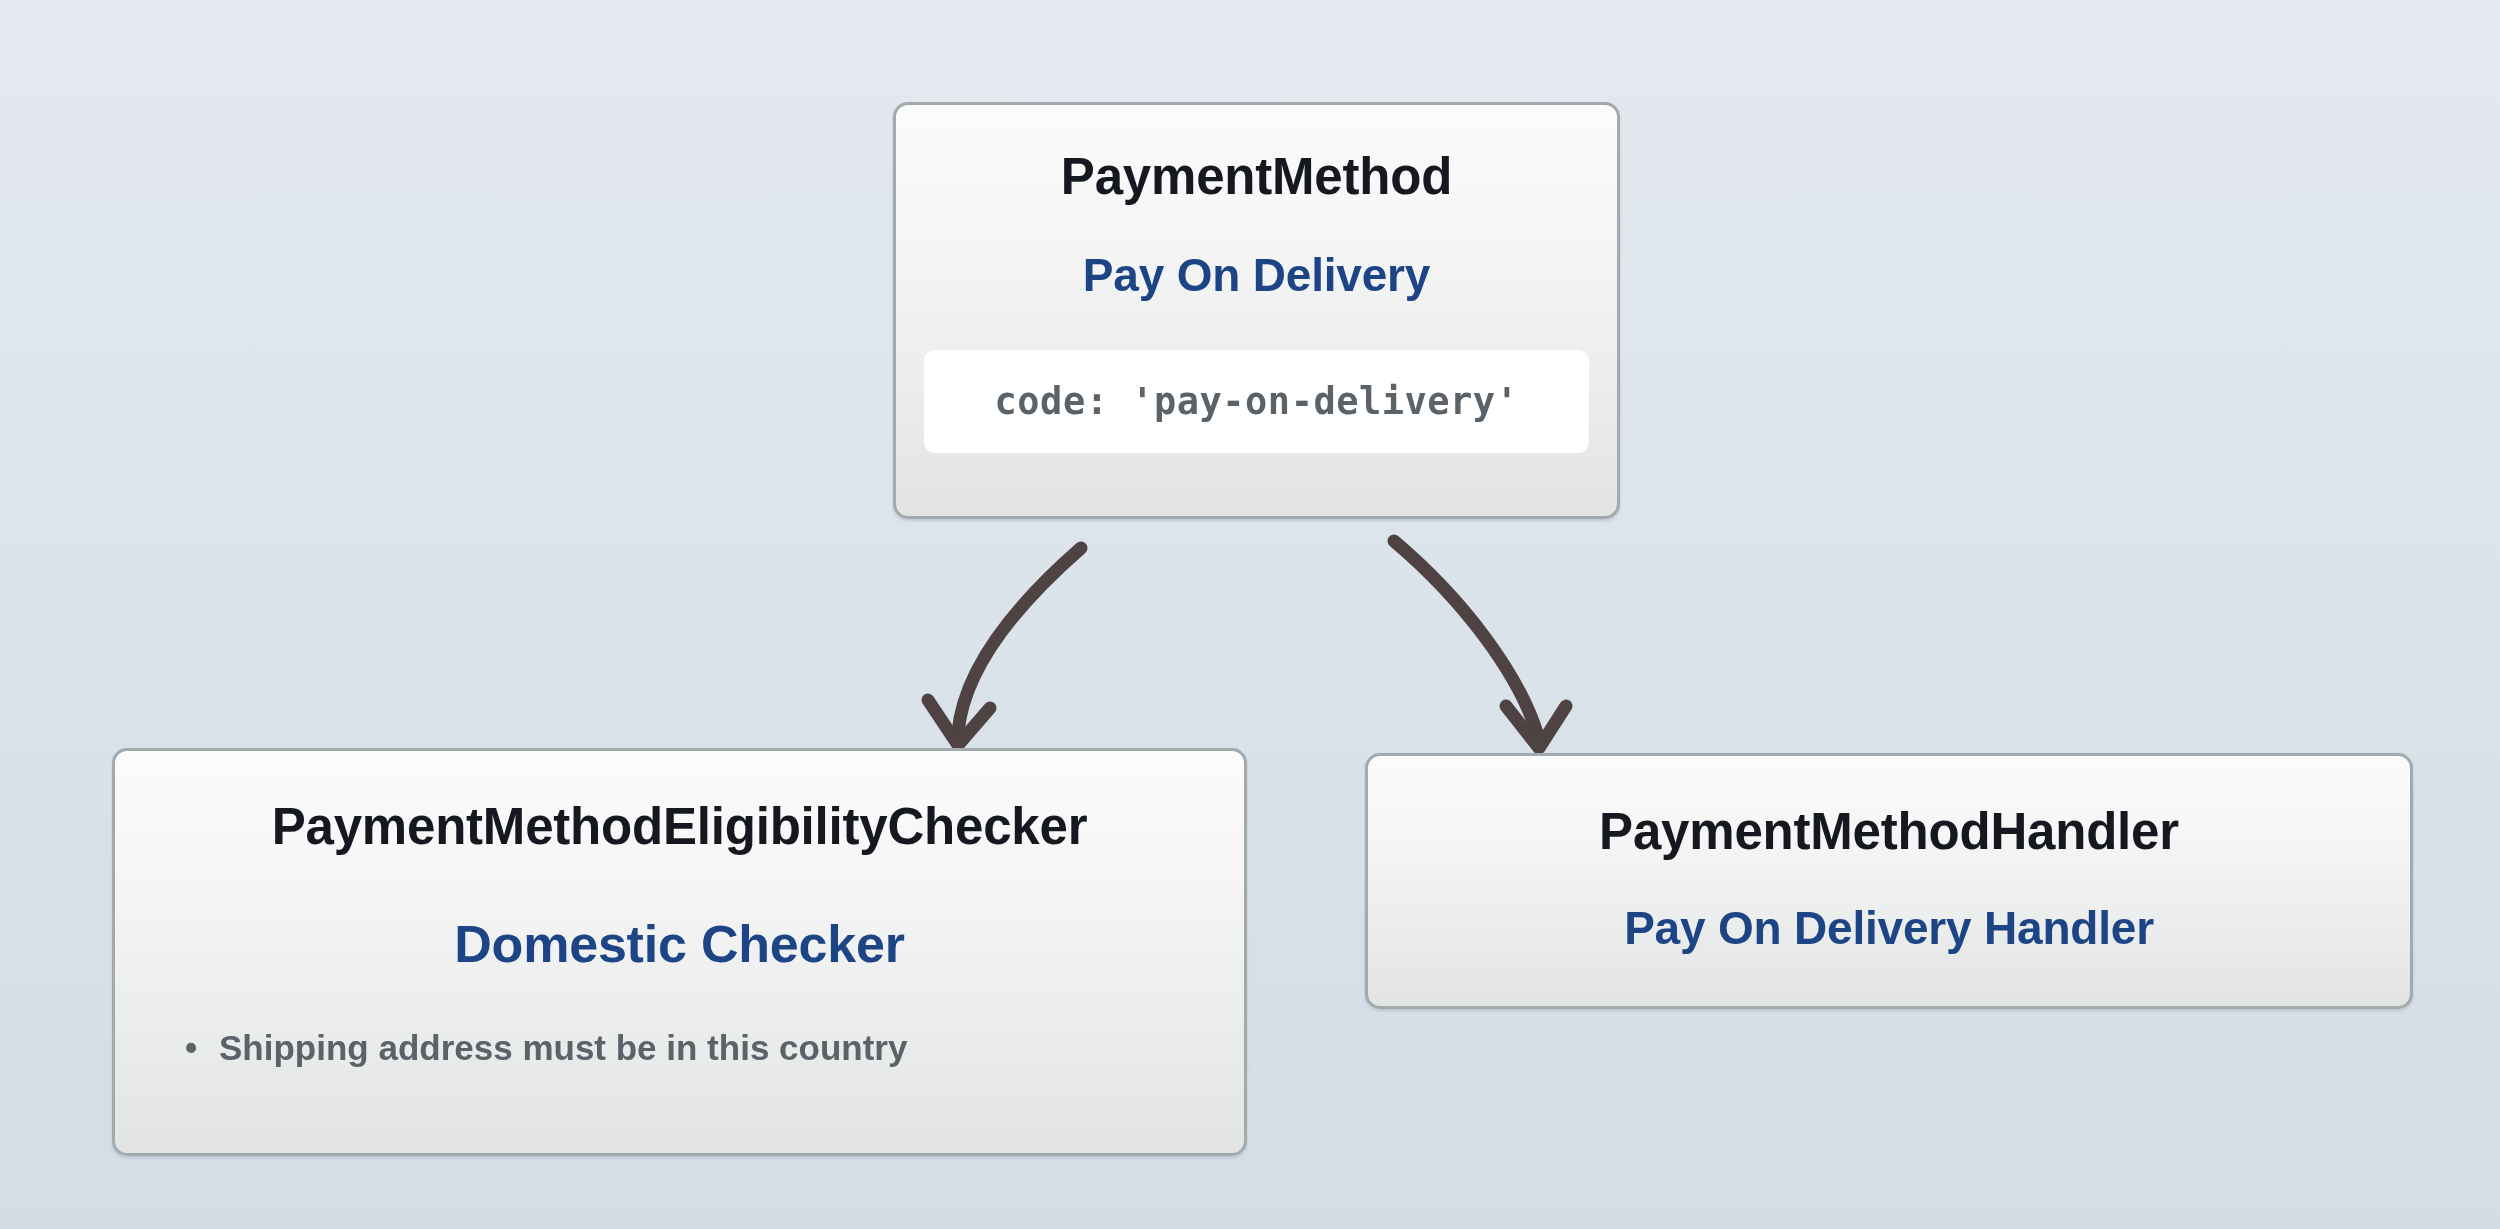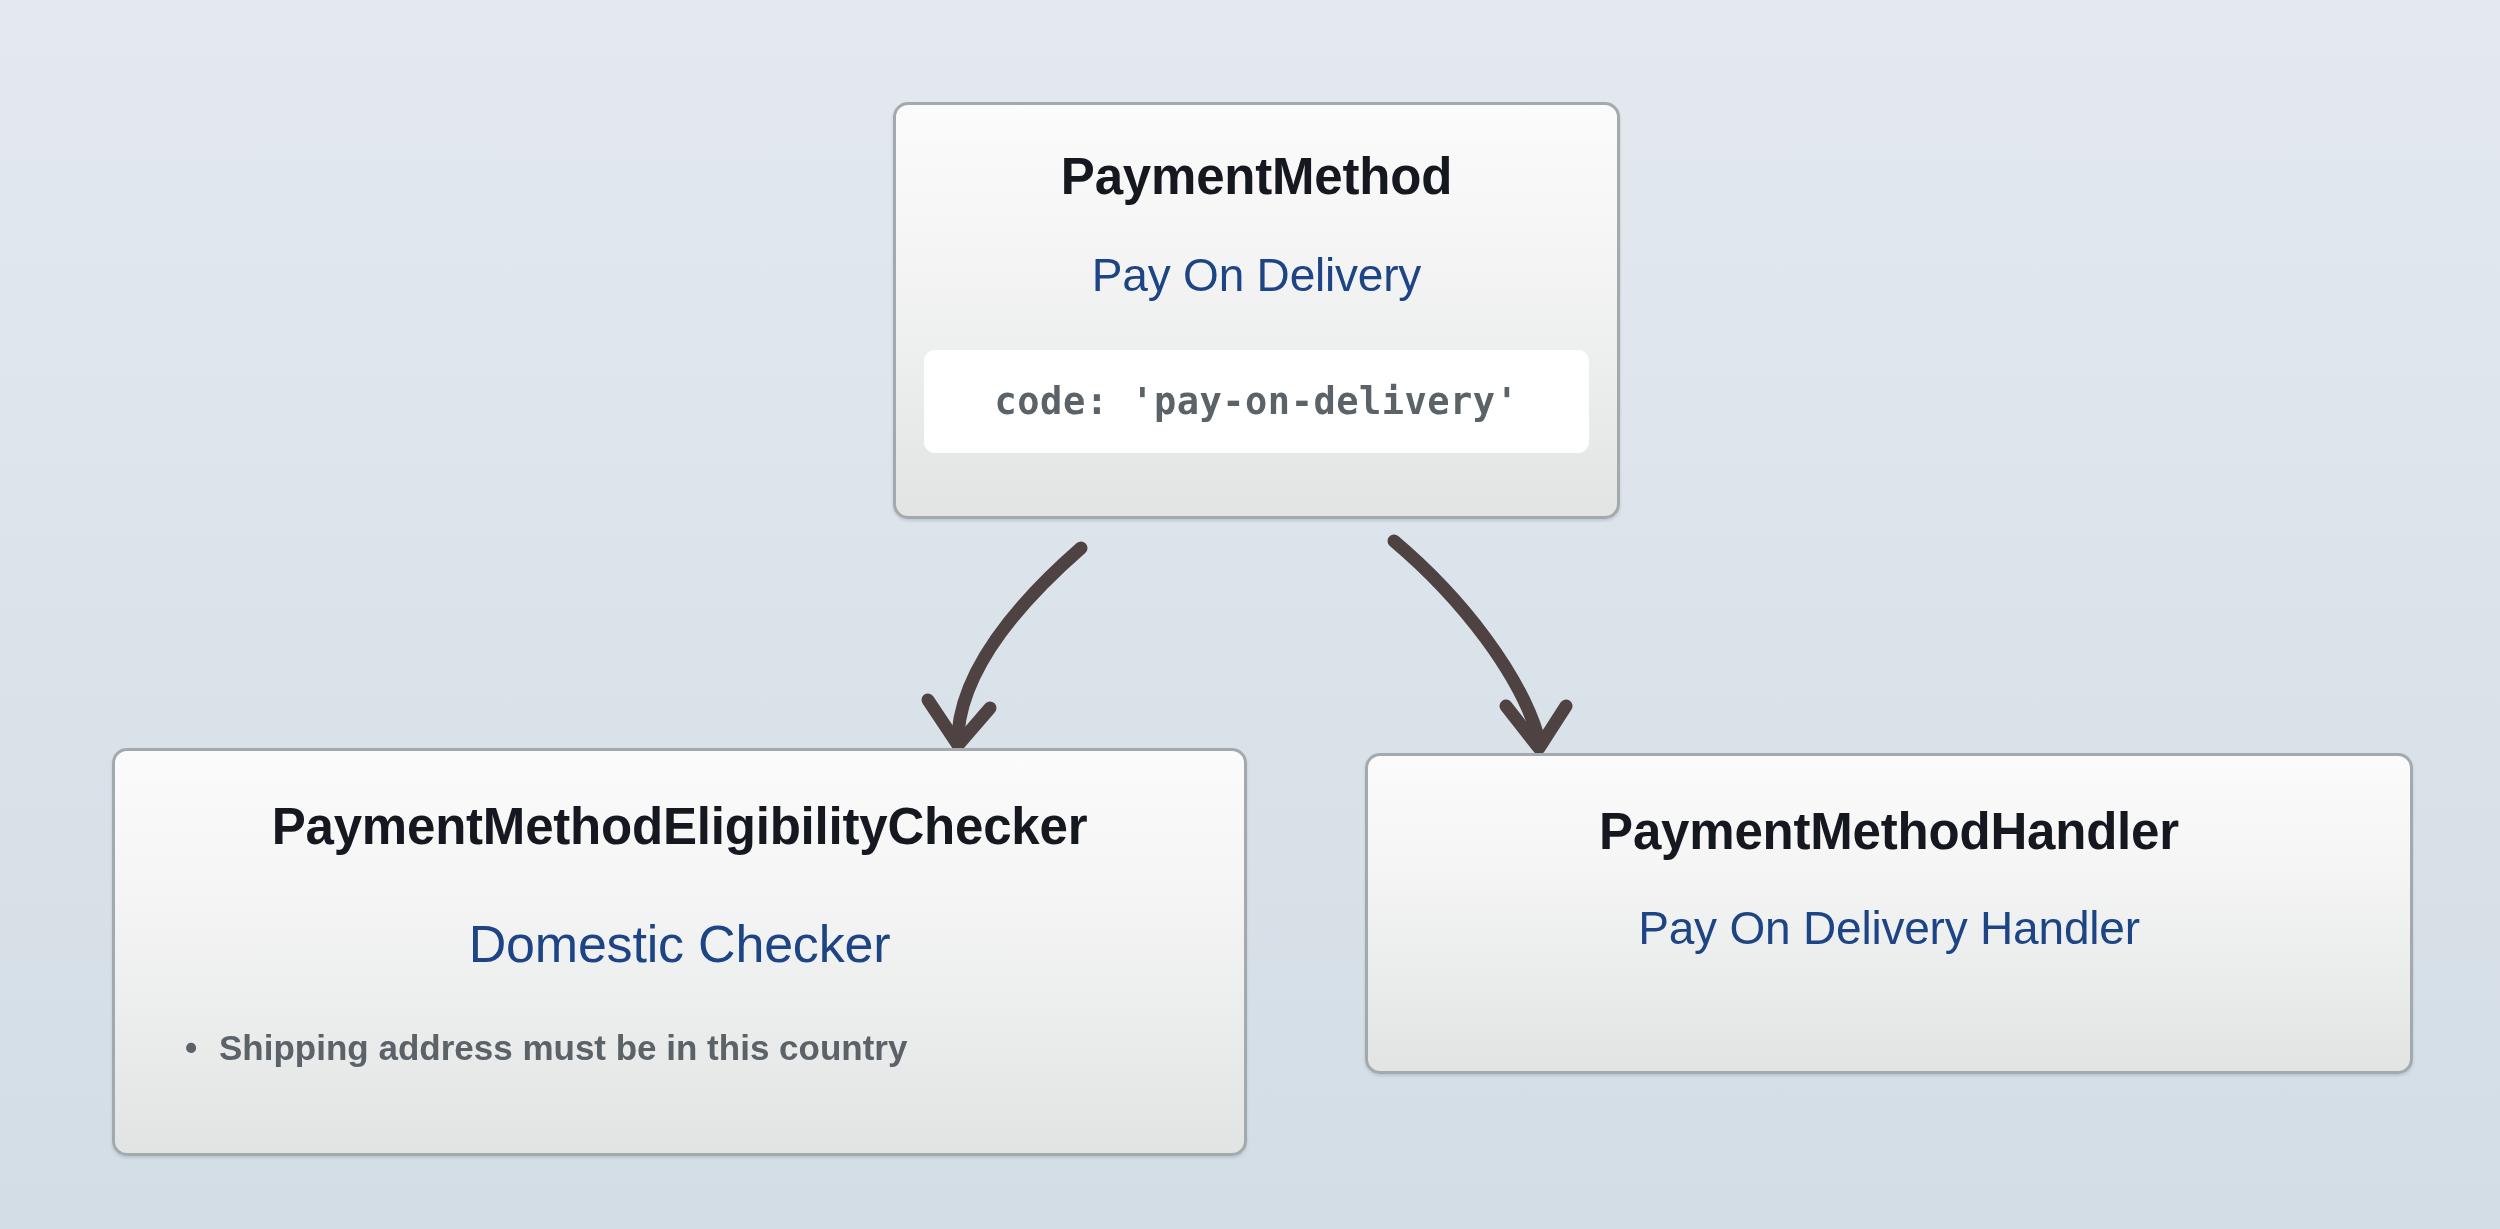--- a/index.html
+++ b/index.html
@@ -48,21 +48,21 @@
   .node-type {
     color: #15181f;
     font-weight: bold;
     letter-spacing: -0.2px;
     text-align: center;
     white-space: nowrap;
   }
 
   .node-title {
     color: #1d4485;
-    font-weight: normal;
+    font-weight: bold;
     letter-spacing: -0.2px;
     white-space: nowrap;
   }
 
   .code-box {
     background: #ffffff;
     border-radius: 11px;
     font-family: "DejaVu Sans Mono", "Liberation Mono", monospace;
     color: #5b6268;
     font-weight: bold;
@@ -119,21 +119,21 @@
   }
   #node-eligibility-checker .node-type { font-size: 51px; margin-top: 18px; }
   #node-eligibility-checker .node-title { font-size: 52px; margin-top: 58px; }
   #node-eligibility-checker .constraint-list { margin-top: 54px; padding-left: 38px; }
   #node-eligibility-checker .constraint-item { font-size: 35px; padding-left: 34px; }
 
   #node-payment-handler {
     left: 1365px;
     top: 753px;
     width: 1048px;
-    height: 321px;
+    height: 256px;
     padding: 28px 32px 26px 32px;
   }
   #node-payment-handler .node-type { font-size: 51px; margin-top: 18px; }
   #node-payment-handler .node-title { font-size: 46px; margin-top: 40px; }
 </style>
 </head>
 <body>
 
 <div id="canvas">
 

